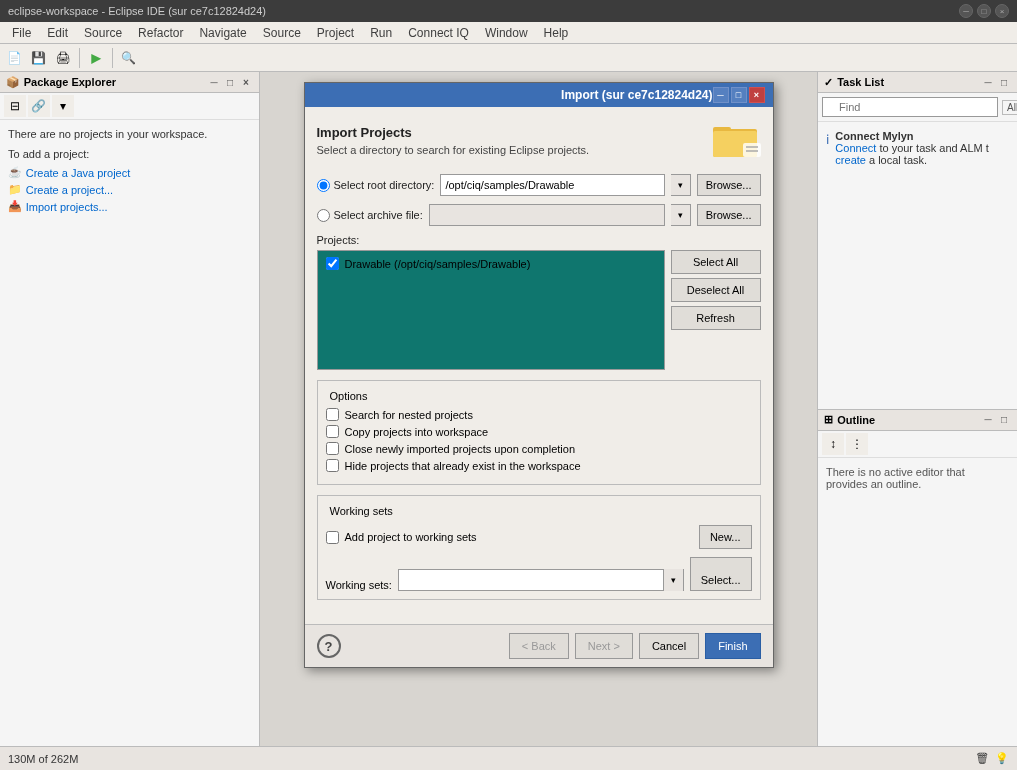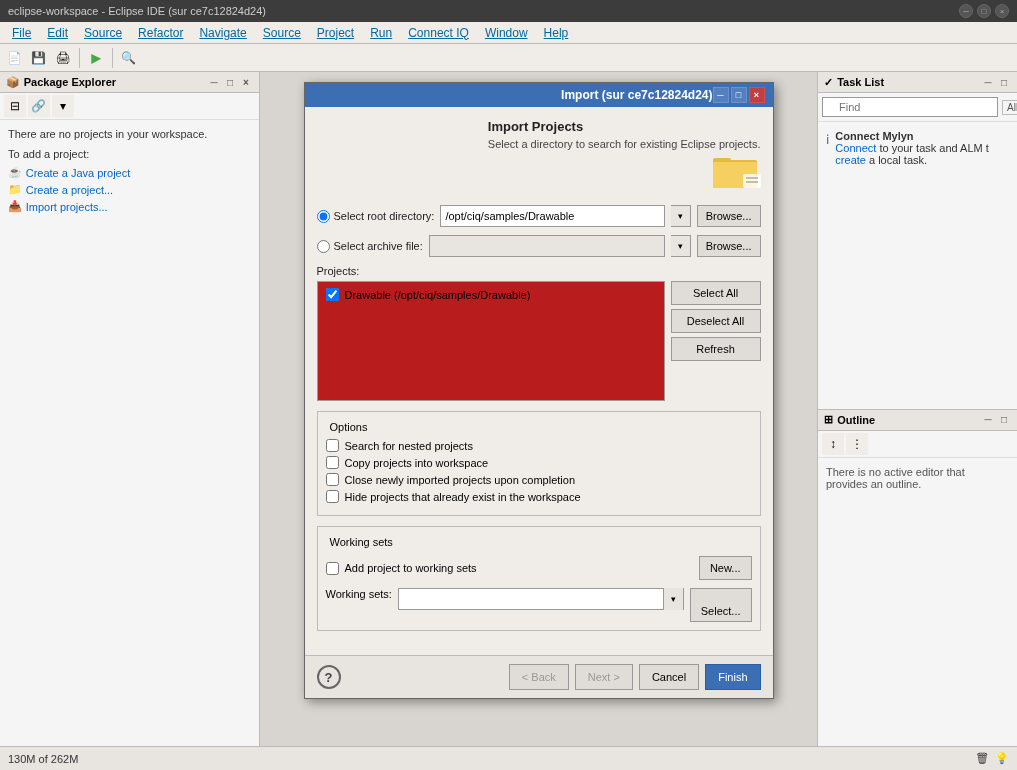--- a/index.html
+++ b/index.html
@@ -48,22 +48,21 @@
       height: 22px;
       display: flex;
       align-items: center;
       padding: 0 4px;
       border-bottom: 1px solid #bbb;
       font-size: 12px;
     }
     .menu-item {
       padding: 2px 8px;
       cursor: pointer;
-      color: #0369a1;
-      text-decoration: underline;
+      color: #404040;
     }
 
     
     .toolbar {
       background: #f0ede8;
       height: 28px;
       display: flex;
       align-items: center;
       padding: 0 4px;
       border-bottom: 1px solid #bbb;
@@ -236,24 +235,23 @@
     }
 
     .dialog-body {
       padding: 12px;
       flex: 1;
     }
 
     
     .dialog-header {
       display: flex;
-      align-items: flex-end;
+      align-items: center;
       justify-content: space-between;
       margin-bottom: 12px;
-      flex-direction: column;
     }
     .dialog-header-text h2 {
       font-size: 13px;
       font-weight: bold;
       color: #222;
       margin-bottom: 4px;
     }
     .dialog-header-text p {
       font-size: 11px;
       color: #444;
@@ -312,21 +310,21 @@
       color: #222;
       margin-bottom: 4px;
     }
     .projects-container {
       display: flex;
       gap: 6px;
       margin-bottom: 10px;
     }
     .projects-list {
       flex: 1;
-      background: #b91c1c;
+      background: #0f766e;
       border: 1px solid #999;
       min-height: 120px;
       padding: 4px;
     }
     .project-item {
       display: flex;
       align-items: center;
       gap: 6px;
       padding: 2px 4px;
       font-size: 11px;
@@ -396,21 +394,21 @@
     .new-btn {
       height: 24px;
       padding: 0 10px;
       background: #e0ddd8;
       border: 1px solid #999;
       cursor: pointer;
       font-size: 11px;
     }
     .working-sets-row {
       display: flex;
-      align-items: flex-start;
+      align-items: flex-end;
       gap: 6px;
       font-size: 11px;
     }
     .ws-dropdown {
       flex: 1;
       height: 22px;
       border: 1px solid #999;
       background: white;
       display: flex;
       align-items: center;

